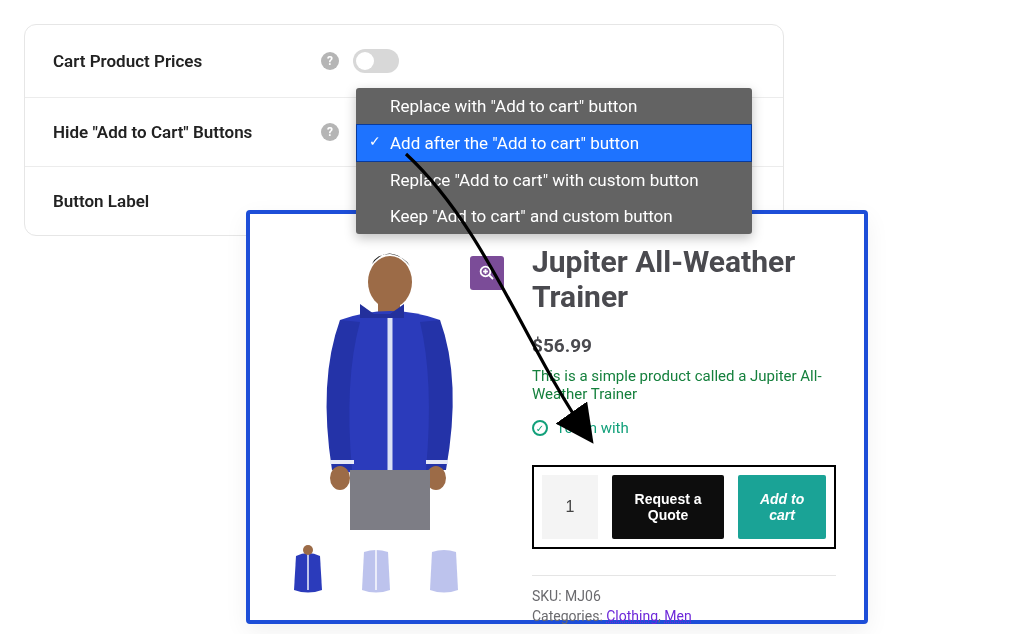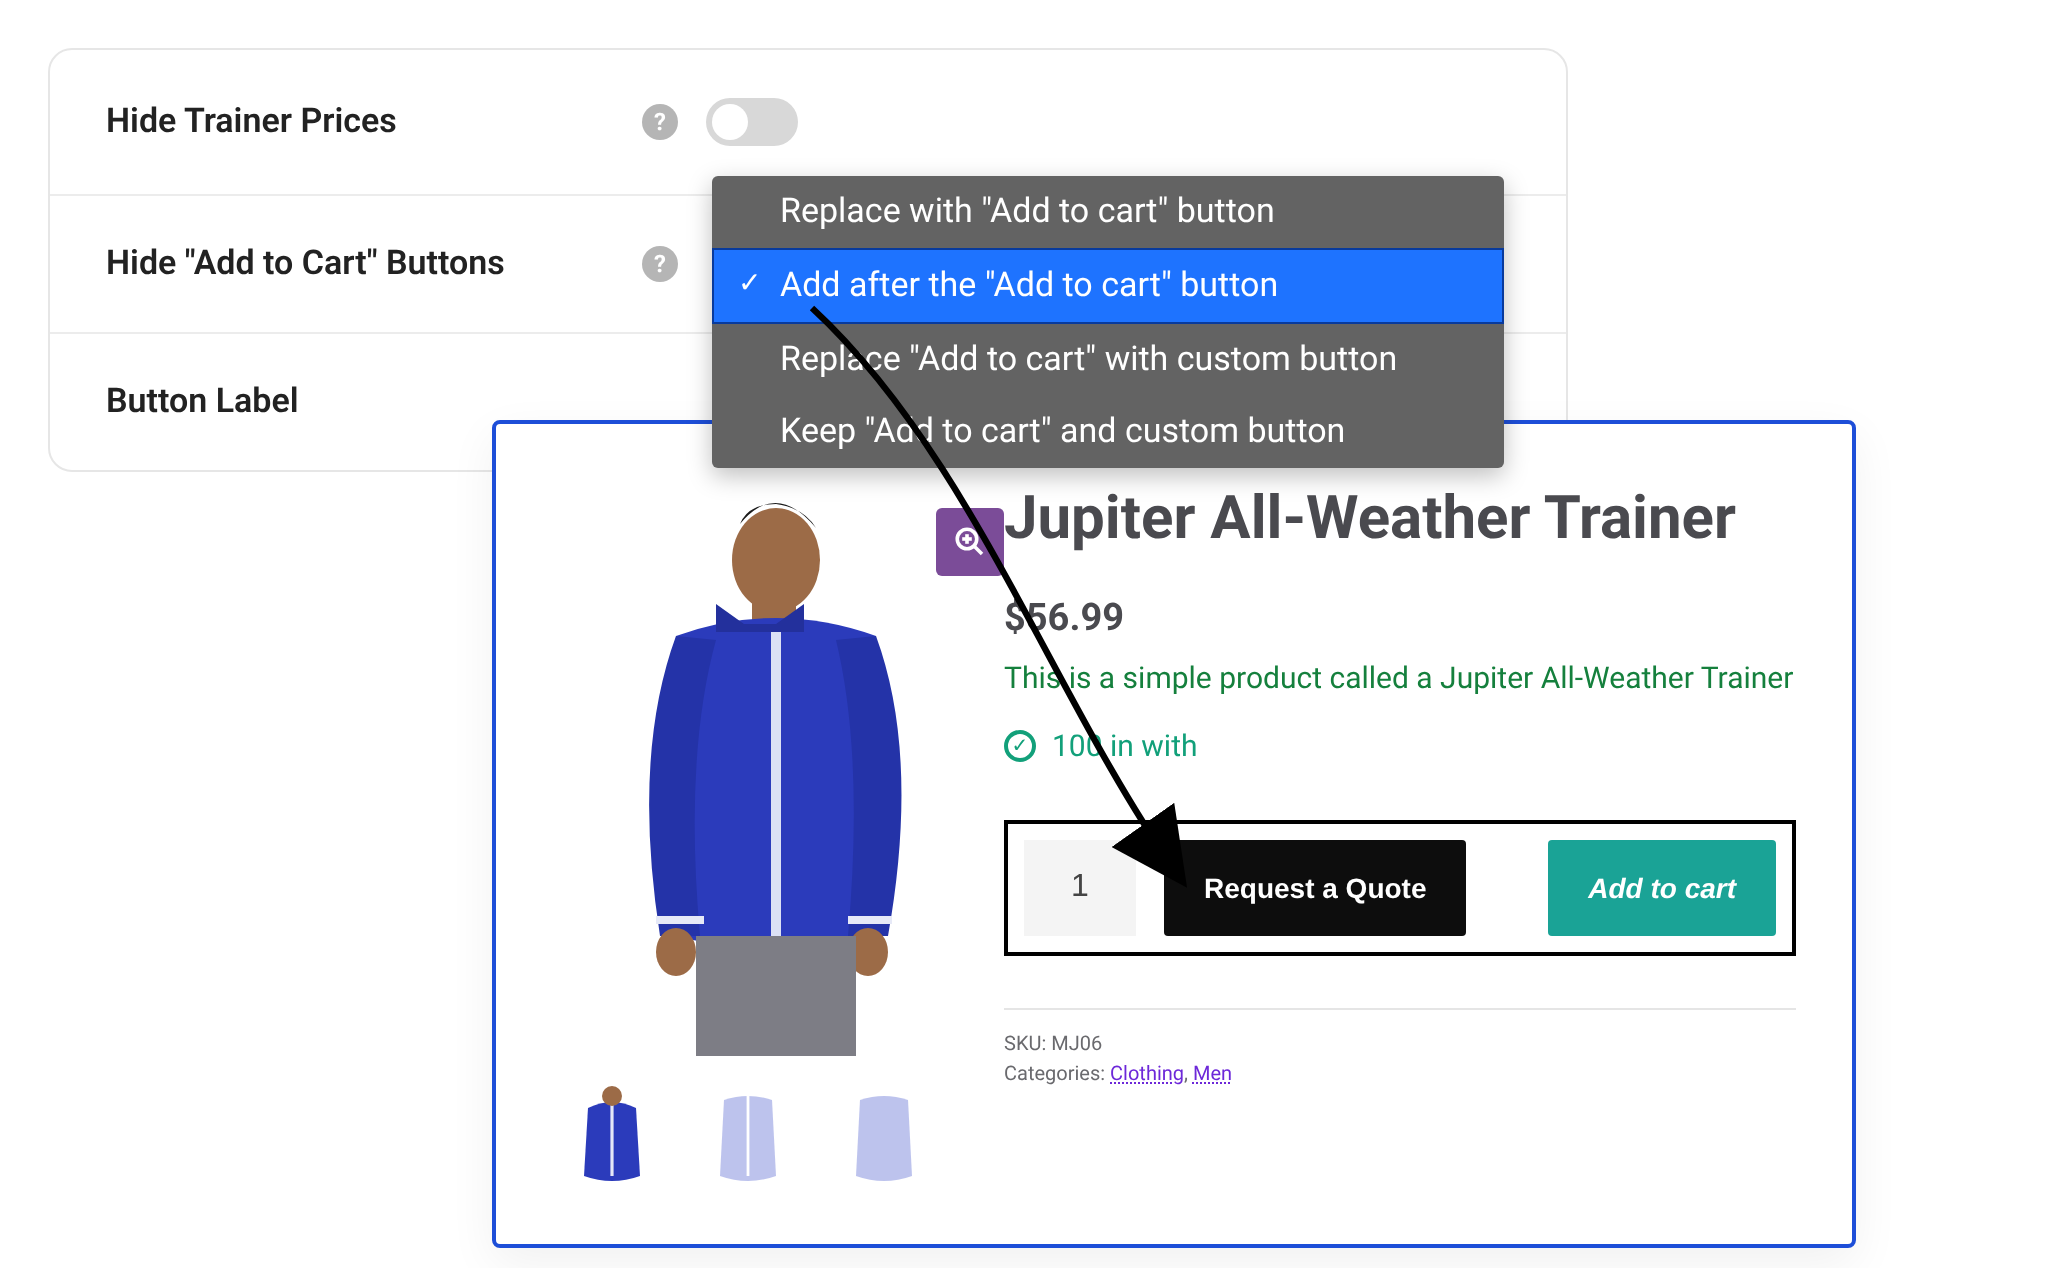--- a/index.html
+++ b/index.html
@@ -92,30 +92,30 @@
     left: 12px;
     top: 8px;
     font-size: 14px;
   }
 
   
   .product-card {
     position: absolute;
     top: 210px;
     left: 246px;
-    width: 682px;
+    width: 622px;
     height: 414px;
     background: #fff;
-    border: 2px solid #1d4ed8;
+    border: 4px solid #1d4ed8;
     border-radius: 4px;
     box-shadow: 0 8px 24px rgba(0,0,0,.06);
     z-index: 2;
     padding: 24px 28px 18px 28px;
     display: flex;
-    gap: 16px;
+    gap: 44px;
   }
   .product-image-col {
     width: 210px;
     display: flex;
     flex-direction: column;
     position: relative;
   }
   .zoom-badge {
     position: absolute;
     top: 18px; right: -16px;
@@ -214,21 +214,21 @@
   }
   .btn-black { background: #0d0d0d; }
   .btn-teal { background: #1aa396; margin-left: auto; font-style: italic; }
 
   .meta-sep {
     border: none;
     border-top: 1px solid #e5e5e5;
     margin-bottom: 12px;
   }
   .meta-line {
-    font-size: 10px;
+    font-size: 14px;
     color: #6a6a6e;
     margin-bottom: 4px;
   }
   .meta-line a {
     color: #6d28d9;
     text-decoration: underline dotted;
   }
 
   
   .arrow-svg {
@@ -239,21 +239,21 @@
     height: 330px;
     z-index: 5;
     pointer-events: none;
   }
 </style>
 </head>
 <body>
 
 <div class="settings-card">
   <div class="settings-row">
-    <div class="settings-label">Hide Trainer Prices</div>
+    <div class="settings-label">Cart Product Prices</div>
     <span class="help-dot">?</span>
     <div class="toggle"></div>
   </div>
   <div class="settings-row">
     <div class="settings-label">Hide "Add to Cart" Buttons</div>
     <span class="help-dot">?</span>
   </div>
   <div class="settings-row">
     <div class="settings-label">Button Label</div>
   </div>

